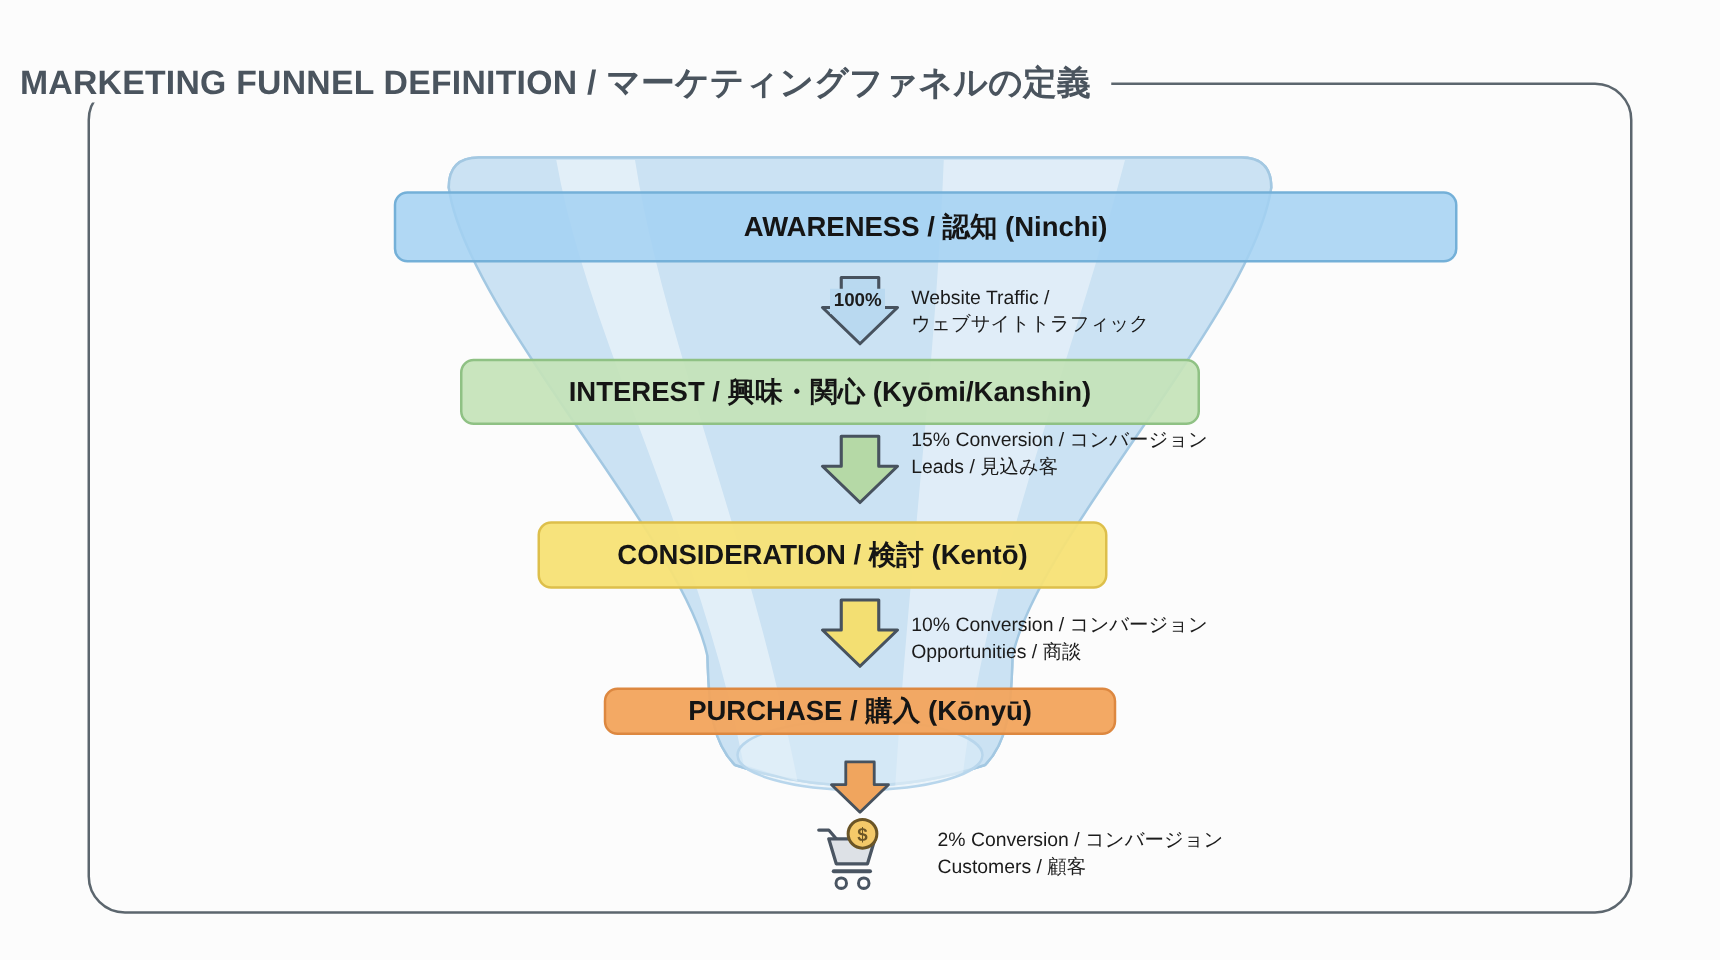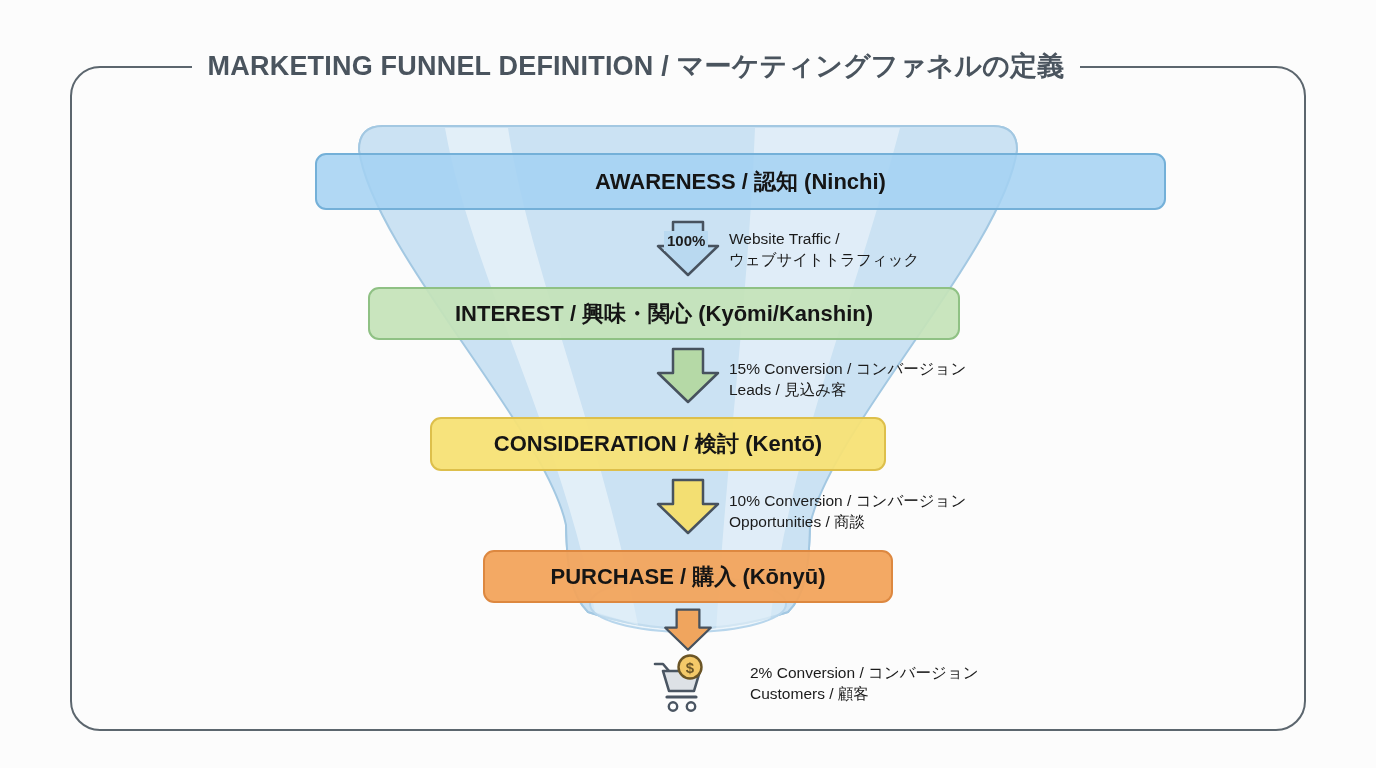--- a/index.html
+++ b/index.html
@@ -11,59 +11,59 @@
     overflow:hidden;
   }
 
   
   .frame {
     position:absolute; left:70px; top:66px; width:1236px; height:665px;
     border:2px solid #5c666e; border-radius:30px; background:transparent;
   }
   .page-title-wrap {
     position:absolute; left:0; top:50px; width:1272px;
-    text-align:center; z-index:3;
+    z-index:3;
   }
   .page-title {
     display:inline-block; background:#fcfcfc; padding:0 16px;
     font-size:27px; font-weight:bold; color:#4a545e; line-height:32px;
     letter-spacing:0.2px;
   }
 
   
   .funnel-svg { position:absolute; left:0; top:0; z-index:1; }
 
   
   .band {
     position:absolute; z-index:2;
     display:flex; align-items:center; justify-content:center;
     border-radius:11px; border:2.5px solid;
     font-size:22px; font-weight:bold; color:#151515;
   }
   .band-awareness    { left:315px; top:153px; width:851px; height:57px; background:rgba(163,209,242,0.85); border-color:#74b0d8; }
   .band-interest     { left:368px; top:287px; width:592px; height:53px; background:rgba(196,227,184,0.92); border-color:#8fc184; }
   .band-consideration{ left:430px; top:417px; width:456px; height:54px; background:rgba(247,225,117,0.95); border-color:#ddbf4b; }
-  .band-purchase     { left:483px; top:550px; width:410px; height:53px; background:rgba(242,164,92,0.95); border-color:#dd8840; }
+  .band-purchase     { left:483px; top:550px; width:410px; height:38px; background:rgba(242,164,92,0.95); border-color:#dd8840; }
 
   
   .arrow { position:absolute; z-index:2; }
   .arrow-label {
     position:absolute; z-index:3; left:664px; top:231px;
     background:#b9d9f0; padding:0 3px;
     font-size:15px; font-weight:700; color:#1c1c1c; line-height:20px;
   }
 
   
   .anno {
     position:absolute; left:729px; z-index:2;
     font-size:15.5px; font-weight:400; color:#1b1b1b; line-height:21px;
     white-space:nowrap;
   }
   .anno-1 { top:228px; }
-  .anno-2 { top:358px; }
+  .anno-2 { top:342px; }
   .anno-3 { top:490px; }
   .anno-4 { top:662px;margin-left:21px; }
 
   .cart-icon { position:absolute; left:650px; top:653px; z-index:2; }
 </style>
 </head>
 <body>
 
 <svg class="funnel-svg" width="1376" height="768" viewBox="0 0 1376 768">
   <path d="M 383,126 L 993,126 Q 1017,126 1017,150

